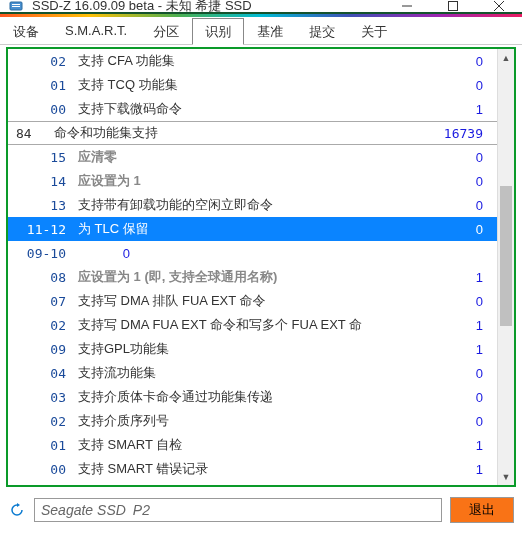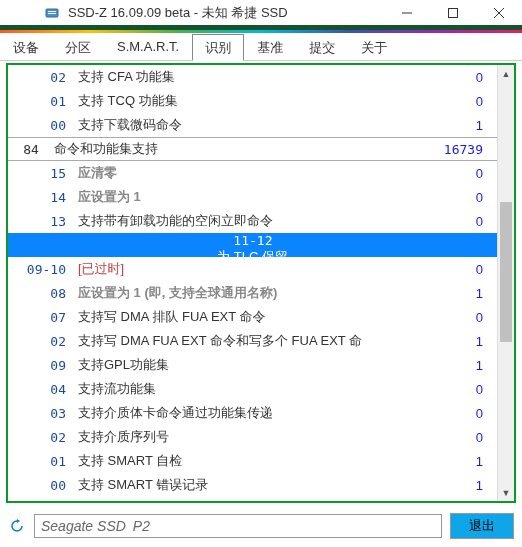--- a/index.html
+++ b/index.html
@@ -1,47 +1,47 @@
 <!DOCTYPE html>
 <html><head>
 <meta charset="utf-8">
 <style>
 * { margin: 0; padding: 0; box-sizing: border-box; font-family: "Microsoft YaHei", "Segoe UI", sans-serif; }
 body { background: #fff; font-size: 13px; width: 522px; }
-.titlebar { display: flex; align-items: center; height: 30px; border-bottom: 5px solid #14532d; padding-left: 36px; }
+.titlebar { display: flex; align-items: center; height: 14px; border-bottom: 2px solid #14532d; }
 .titlebar .icon { width: 16px; height: 16px; margin: 0 8px; }
 .titlebar .title { flex: 1; color: #333; font-size: 13px; }
 .titlebar .wbtn { width: 46px; height: 30px; display: flex; align-items: center; justify-content: center; color: #333; }
 .color-strip { height: 3px; background: linear-gradient(to right, #ff5722 0%, #ffc107 17%, #4caf50 34%, #00bcd4 50%, #3f51b5 67%, #9c27b0 84%, #e91e63 100%); }
 .tabs { display: flex; border-bottom: 1px solid #ccc; height: 28px; }
 .tab { padding: 4px 12px; font-size: 13px; color: #333; border: 1px solid transparent; position: relative; top: 1px; cursor: pointer; }
 .tab.active { border: 1px solid #888; border-bottom: 1px solid #fff; background: #fff; }
 .content { border: 2px solid #0a9a29; margin: 2px 6px 6px 6px; height: 440px; display: flex; position: relative; }
 .scroll-area { flex: 1; overflow: hidden; }
 .row { display: flex; align-items: center; height: 24px; padding: 0 6px; }
 .row .code { width: 64px; text-align: right; padding-right: 12px; color: #1a4a9a; font-family: Consolas, monospace; font-size: 13px; }
 .row .desc { flex: 1; color: #333; }
 .row .desc.dim { color: #888; font-weight: bold; }
 .row .desc.obs { color: #c94040; }
 .row .val { width: 60px; text-align: right; padding-right: 8px; color: #1a1ae0; }
 .row.header { border-top: 1px solid #aaa; border-bottom: 1px solid #aaa; }
-.row.header .code { color: #333; width: 40px; text-align: center; padding-right: 8px; padding-left: 2px; }
+.row.header .code { color: #333; width: 40px; text-align: left; padding-right: 8px; padding-left: 2px; }
 .row.header .desc { color: #333; }
 .row.header .val { color: #1a1ae0; font-family: Consolas, monospace; }
-.row.selected { background: #0a84ff; color: #fff; flex-direction: column; }
+.row.selected { background: #0a84ff; color: #fff; }
 .row.selected .code, .row.selected .desc, .row.selected .val { color: #fff; }
 .scrollbar { width: 17px; background: #f0f0f0; display: flex; flex-direction: column; border-left: 1px solid #ddd; }
 .sb-btn { height: 17px; display: flex; align-items: center; justify-content: center; color: #555; font-size: 9px; }
 .sb-track { flex: 1; position: relative; }
 .sb-thumb { position: absolute; left: 2px; right: 2px; top: 120px; height: 140px; background: #c0c0c0; }
 .statusbar { display: flex; align-items: center; padding: 4px 8px 8px 8px; gap: 8px; }
 .sb-icon { width: 18px; height: 18px; display: flex; align-items: center; justify-content: center; color: #0a7ad0; }
 .sb-input { flex: 1; border: 1px solid #999; padding: 3px 6px; font-size: 14px; font-family: Consolas, monospace; font-style: italic; color: #666; display: flex; align-items: center; }
 .sb-input .pg { font-style: italic; color: #666; margin-left: 7px; }
-.exit-btn { border: 1px solid #999; background: #0ea5e9; padding: 3px 18px; font-size: 13px; cursor: pointer; }
+.exit-btn { border: 1px solid #999; background: #f97316; padding: 3px 18px; font-size: 13px; cursor: pointer; }
 </style>
 </head>
 <body>
 
 <div class="titlebar">
   <span class="icon">
     <svg viewBox="0 0 16 16" width="16" height="16">
         <rect x="2" y="4" width="12" height="8" rx="1" fill="#4a90d0" stroke="#2a6aa0"></rect>
         <rect x="4" y="6" width="8" height="1" fill="#fff"></rect>
         <rect x="4" y="8" width="8" height="1" fill="#fff"></rect>
@@ -63,22 +63,22 @@
         <line x1="0" y1="0" x2="10" y2="10" stroke="#333" stroke-width="1"></line>
         <line x1="10" y1="0" x2="0" y2="10" stroke="#333" stroke-width="1"></line>
       </svg>
     </div>
 </div>
 
 <div class="color-strip"></div>
 
 <div class="tabs" id="tabbar">
     <div class="tab">设备</div>
+    <div class="tab">S.M.A.R.T.</div>
     <div class="tab">分区</div>
-    <div class="tab">S.M.A.R.T.</div>
     <div class="tab active">识别</div>
     <div class="tab">基准</div>
     <div class="tab">提交</div>
     <div class="tab">关于</div>
   </div>
 
 <div class="content">
   <div class="scroll-area" id="listarea">
       <div class="row">
         <span class="code">02</span>
@@ -115,21 +115,20 @@
         <span class="desc">支持带有卸载功能的空闲立即命令</span>
         <span class="val">0</span>
       </div>
       <div class="row selected">
         <span class="code">11-12</span>
         <span class="desc">为 TLC 保留</span>
         <span class="val">0</span>
       </div>
       <div class="row">
         <span class="code">09-10</span>
-        <span class="desc obs">[已过时]</span>
         <span class="val">0</span>
       </div>
       <div class="row">
         <span class="code">08</span>
         <span class="desc dim">应设置为 1 (即, 支持全球通用名称)</span>
         <span class="val">1</span>
       </div>
       <div class="row">
         <span class="code">07</span>
         <span class="desc">支持写 DMA 排队 FUA EXT 命令</span>

